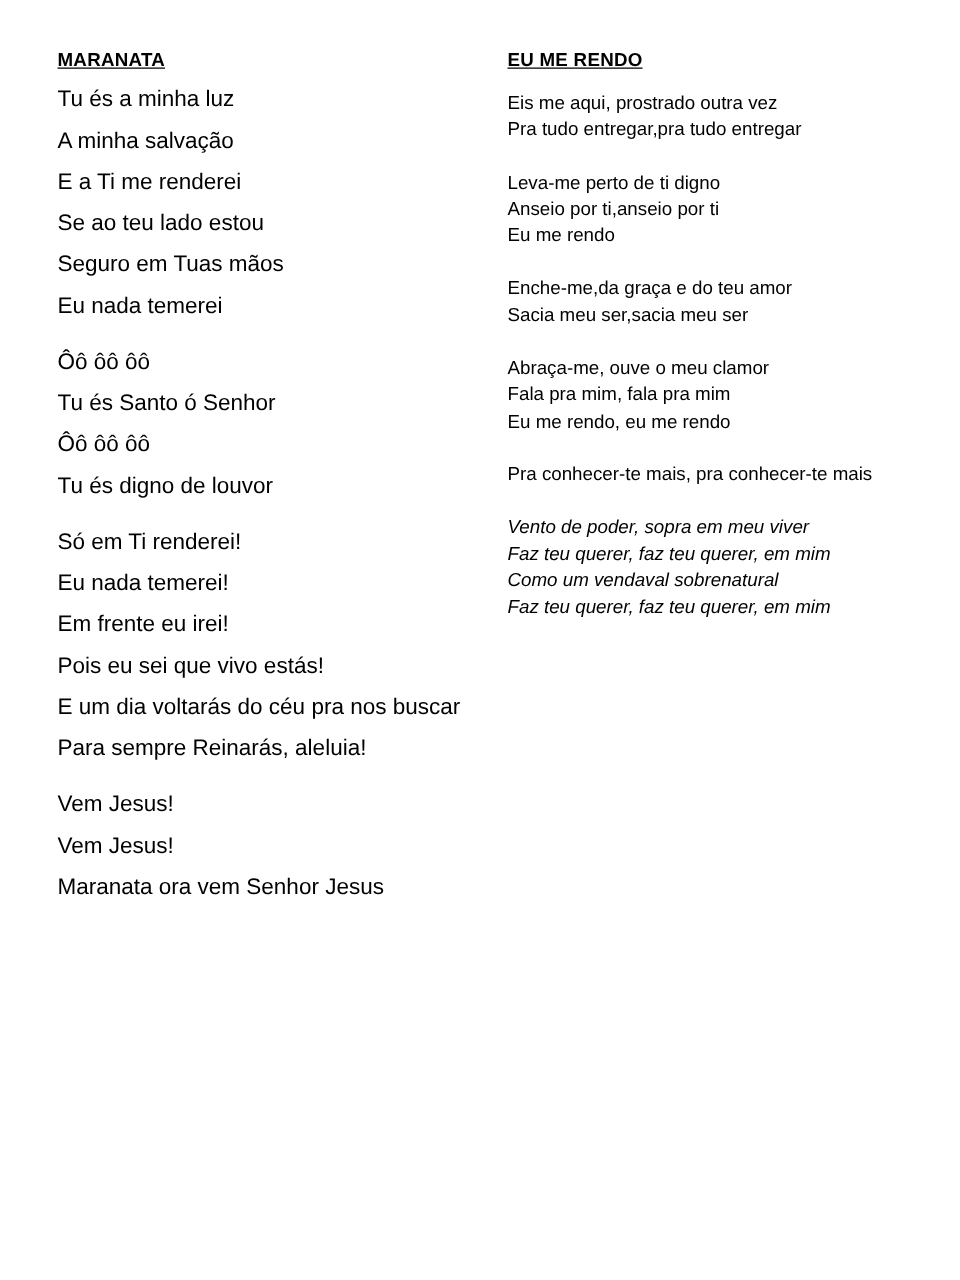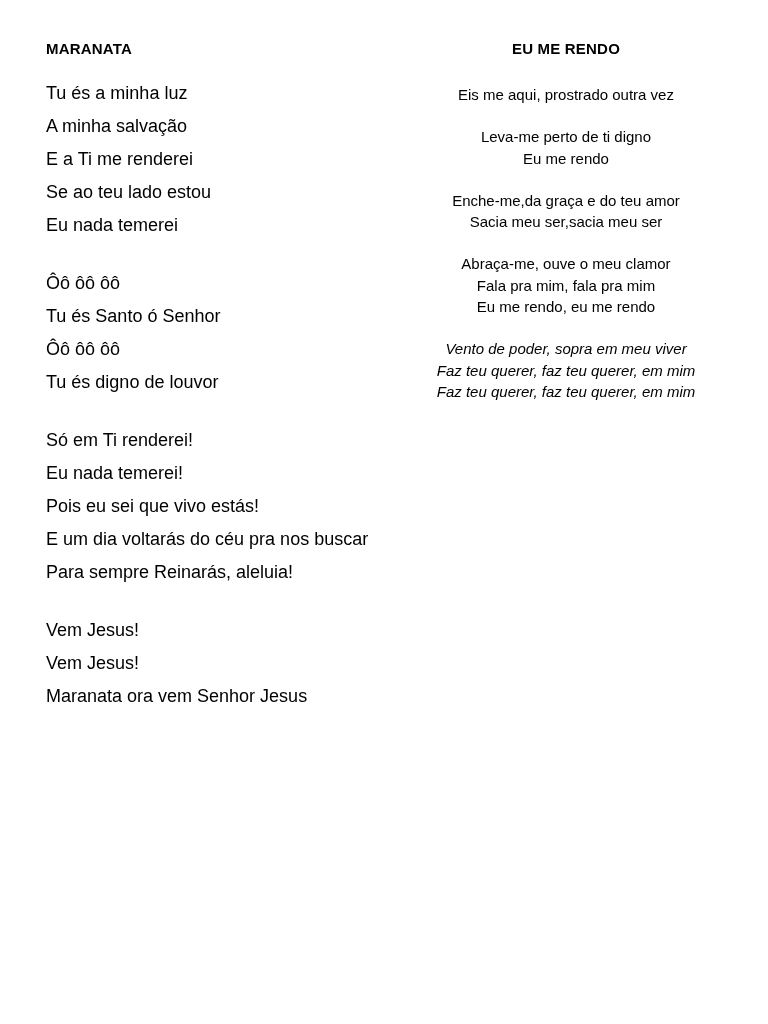--- a/index.html
+++ b/index.html
@@ -32,41 +32,41 @@
     flex-direction: row;
     align-items: flex-start;
   }
   .col-left {
     width: 360px;
     flex: 0 0 360px;
   }
   .col-right {
     width: 320px;
     flex: 0 0 320px;
-    text-align: center;
   }
   .song-title {
     font-size: 15px;
     font-weight: bold;
+    text-decoration: underline;
     letter-spacing: 0.2px;
-    margin: 0 0 26px 0;
+    margin: 0 0 12px 0;
     line-height: 1.2;
   }
   
   .stanza-spaced {
     margin: 0 0 0 0;
   }
   .stanza-spaced .line {
     font-size: 18px;
     line-height: 1.0;
     margin: 0 0 15px 0;
     white-space: pre-wrap;
   }
   .stanza-spaced.gap {
-    margin-top: 40px;
+    margin-top: 27px;
   }
   
   .stanza-tight {
     margin: 14px 0 21px 0;
   }
   .stanza-tight .line {
     font-size: 15px;
     line-height: 1.42;
     margin: 0;
     white-space: pre-wrap;
@@ -83,70 +83,78 @@
   <div class="columns">
 
     <div class="col-left">
       <div class="song-title">MARANATA</div>
 
       <div class="stanza-spaced">
         <p class="line">Tu és a minha luz</p>
         <p class="line">A minha salvação</p>
         <p class="line">E a Ti me renderei</p>
         <p class="line">Se ao teu lado estou</p>
+        <p class="line">Seguro em Tuas mãos</p>
         <p class="line">Eu nada temerei</p>
       </div>
 
       <div class="stanza-spaced gap">
         <p class="line">Ôô ôô ôô</p>
         <p class="line">Tu és Santo ó Senhor</p>
         <p class="line">Ôô ôô ôô</p>
         <p class="line">Tu és digno de louvor</p>
       </div>
 
       <div class="stanza-spaced gap">
         <p class="line">Só em Ti renderei!</p>
         <p class="line">Eu nada temerei!</p>
+        <p class="line">Em frente eu irei!</p>
         <p class="line">Pois eu sei que vivo estás!</p>
         <p class="line">E um dia voltarás do céu pra nos buscar</p>
         <p class="line">Para sempre Reinarás, aleluia!</p>
       </div>
 
       <div class="stanza-spaced gap">
         <p class="line">Vem Jesus!</p>
         <p class="line">Vem Jesus!</p>
         <p class="line">Maranata ora vem Senhor Jesus</p>
       </div>
     </div>
 
     <div class="col-right">
       <div class="song-title">EU ME RENDO</div>
 
       <div class="stanza-tight">
         <p class="line">Eis me aqui, prostrado outra vez</p>
+        <p class="line">Pra tudo entregar,pra tudo entregar</p>
       </div>
 
       <div class="stanza-tight">
         <p class="line">Leva-me perto de ti digno</p>
+        <p class="line">Anseio por ti,anseio por ti</p>
         <p class="line">Eu me rendo</p>
       </div>
 
       <div class="stanza-tight">
         <p class="line">Enche-me,da graça e do teu amor</p>
         <p class="line">Sacia meu ser,sacia meu ser</p>
       </div>
 
       <div class="stanza-tight">
         <p class="line">Abraça-me, ouve o meu clamor</p>
         <p class="line">Fala pra mim, fala pra mim</p>
         <p class="line">Eu me rendo, eu me rendo</p>
       </div>
 
+      <div class="stanza-tight">
+        <p class="line">Pra conhecer-te mais, pra conhecer-te mais</p>
+      </div>
 
       <div class="stanza-tight">
         <p class="line">Vento de poder, sopra em meu viver</p>
         <p class="line">Faz teu querer, faz teu querer, em mim</p>
+        <p class="line">Como um vendaval sobrenatural</p>
         <p class="line">Faz teu querer, faz teu querer, em mim</p>
       </div>
     </div>
 
   </div>
 </div>
 
 </body></html>

